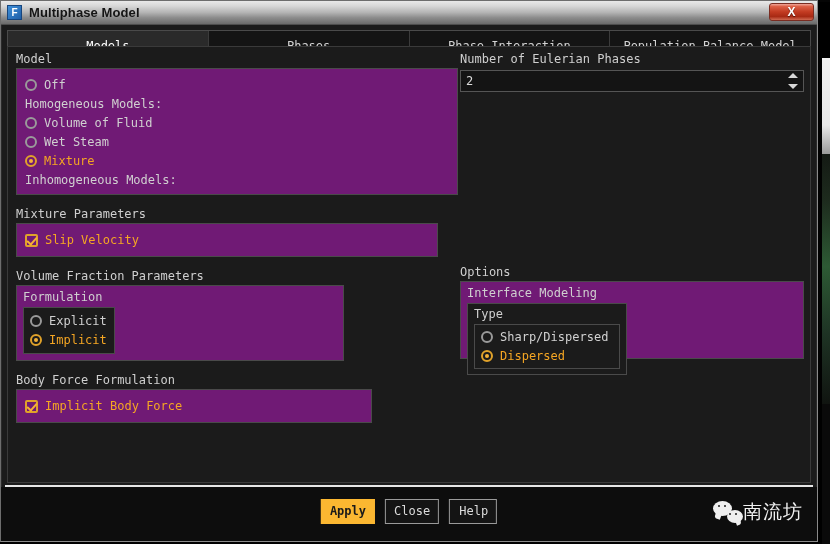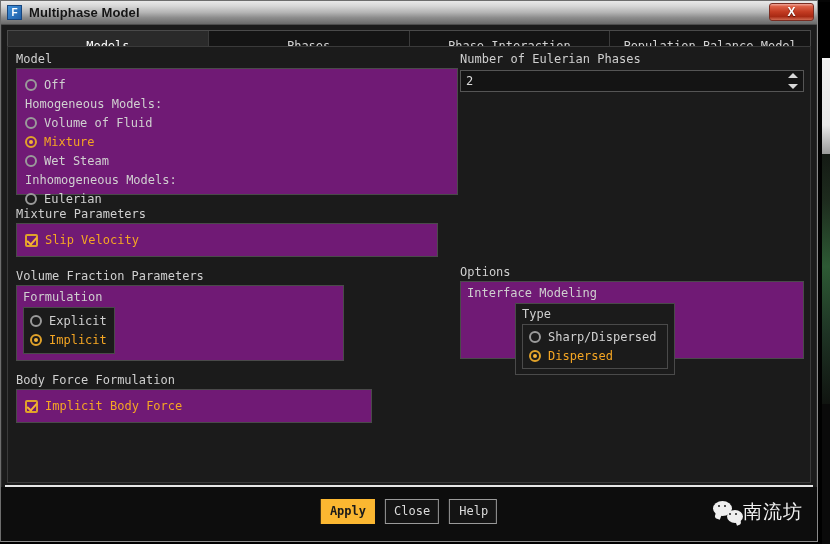--- a/index.html
+++ b/index.html
@@ -426,32 +426,28 @@
           <div class="opt-row">
             <span class="radio"></span>
             <span class="opt-label">Off</span>
           </div>
           <div class="plain-label">Homogeneous Models:</div>
           <div class="opt-row">
             <span class="radio"></span>
             <span class="opt-label">Volume of Fluid</span>
           </div>
           <div class="opt-row">
+            <span class="radio"></span>
+            <span class="opt-label">Wet Steam</span>
+          </div>
+          <div class="opt-row">
             <span class="radio checked"></span>
             <span class="opt-label sel">Mixture</span>
           </div>
-          <div class="opt-row">
-            <span class="radio"></span>
-            <span class="opt-label">Wet Steam</span>
-          </div>
           <div class="plain-label">Inhomogeneous Models:</div>
-          <div class="opt-row">
-            <span class="radio"></span>
-            <span class="opt-label">Eulerian</span>
-          </div>
         </div>
       </div>
 
       <div class="group">
         <div class="group-title">Mixture Parameters</div>
         <div class="group-box" style="width:422px;">
           <div class="opt-row">
             <span class="checkbox"></span>
             <span class="opt-label sel">Slip Velocity</span>
           </div>
@@ -497,21 +493,21 @@
             <span class="arrow-up"></span>
             <span class="arrow-down"></span>
           </div>
         </div>
       </div>
 
       <div class="group" style="margin-top:173px;">
         <div class="group-title">Options</div>
         <div class="group-box nested" style="height:78px;">
           <div class="nested-title">Interface Modeling</div>
-          <div class="group-box flat nested" style="width:160px;padding:3px 6px 5px 6px;margin-left:48px;">
+          <div class="group-box flat nested" style="width:160px;padding:3px 6px 5px 6px;">
             <div class="nested-title">Type</div>
             <div class="group-box flat" style="width:146px;padding:2px 6px;">
               <div class="opt-row">
                 <span class="radio"></span>
                 <span class="opt-label">Sharp/Dispersed</span>
               </div>
               <div class="opt-row">
                 <span class="radio checked"></span>
                 <span class="opt-label sel">Dispersed</span>
               </div>

